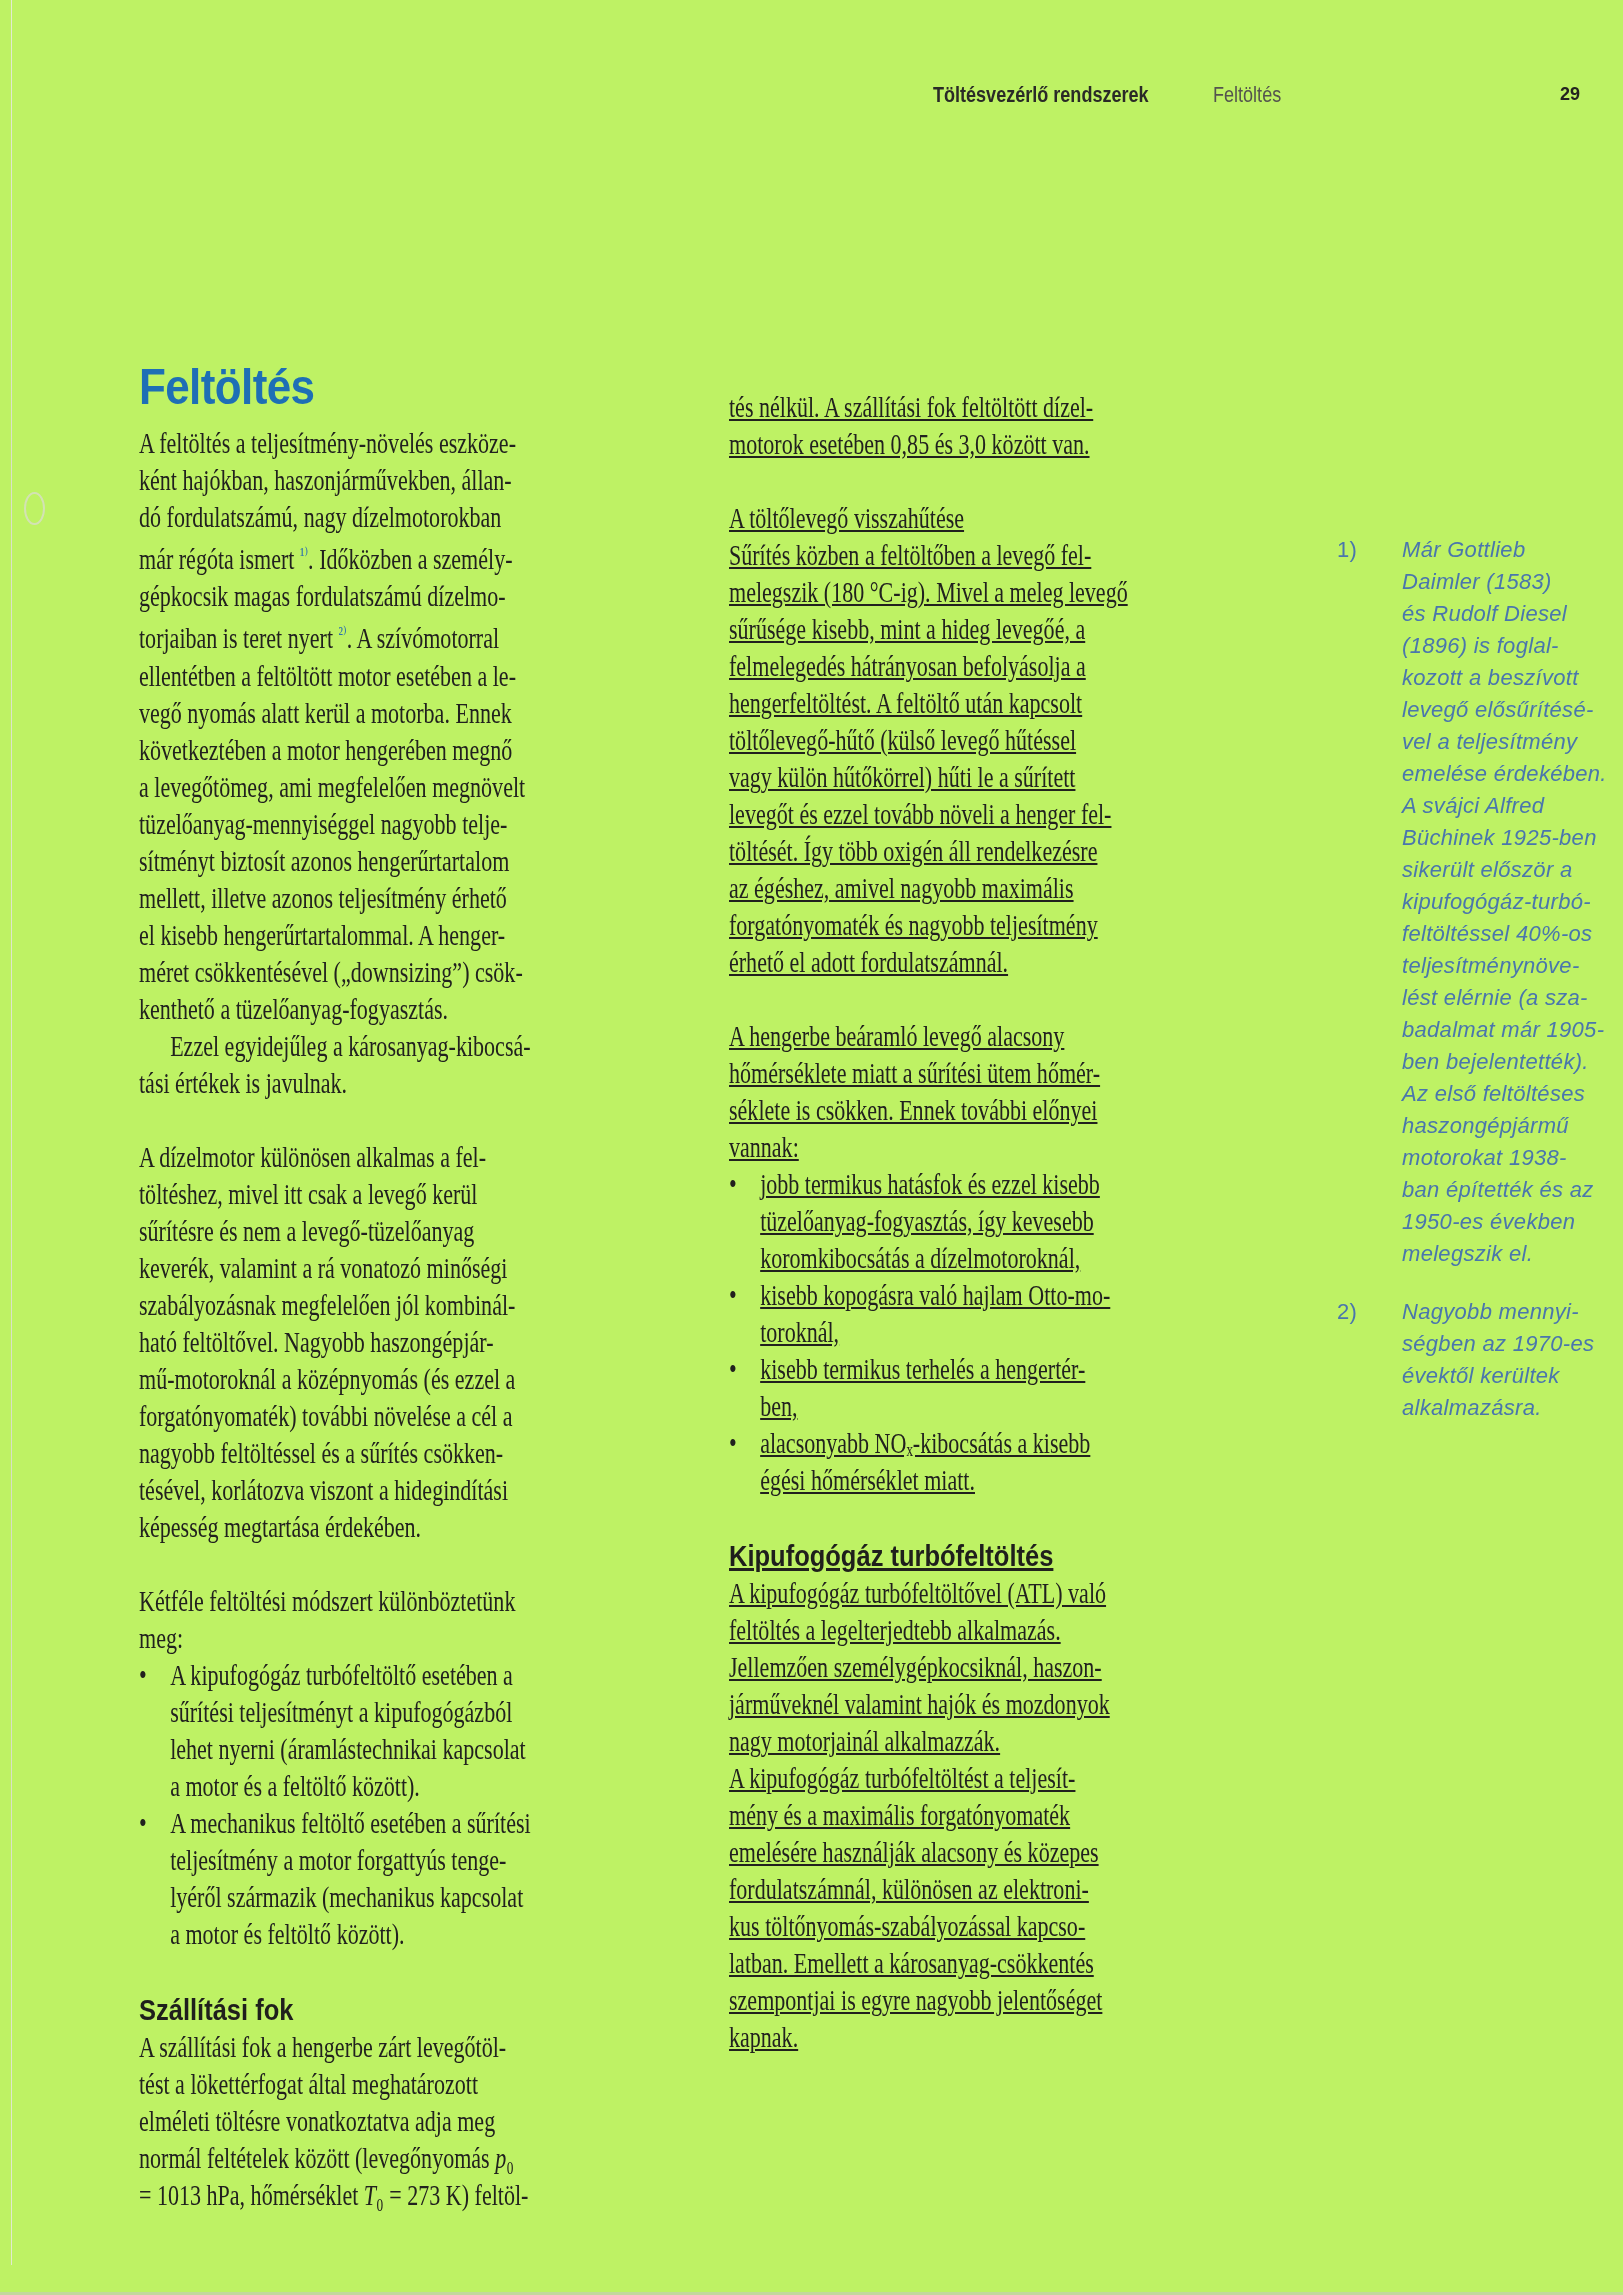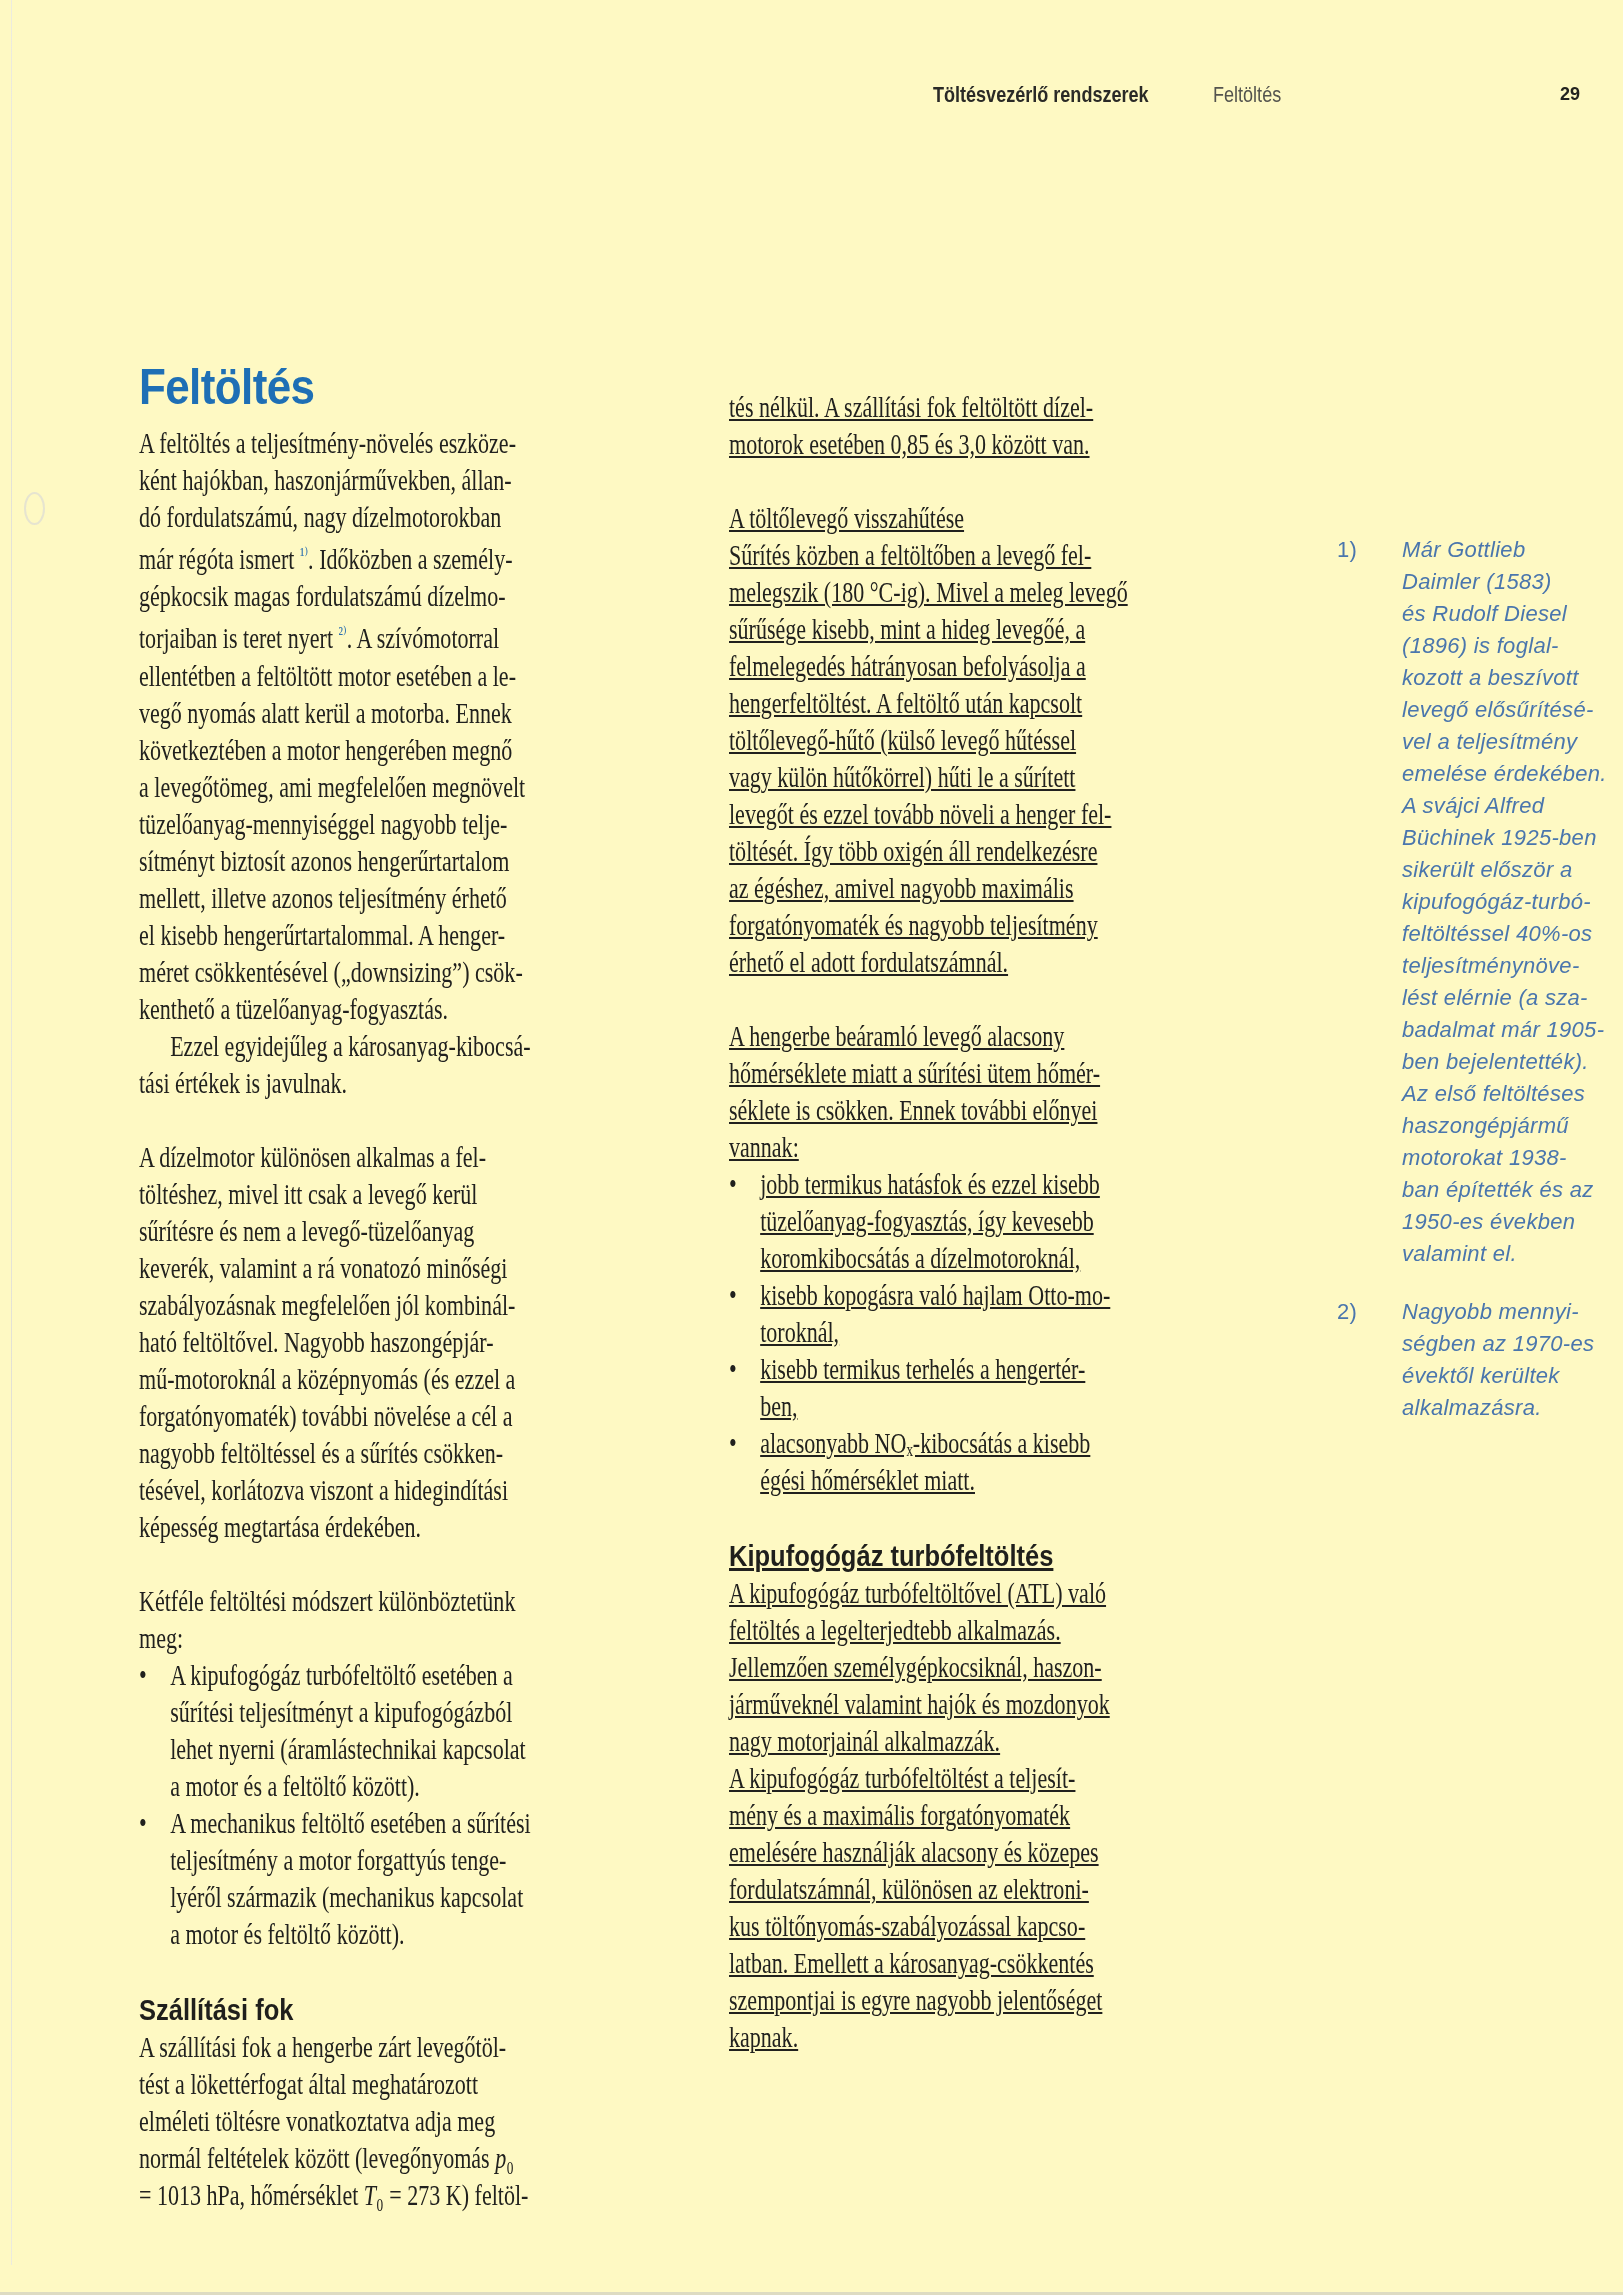--- a/index.html
+++ b/index.html
@@ -1,16 +1,16 @@
 <!DOCTYPE html>
 <html lang="hu" style="font-size:10.5px"><head>
 <meta charset="utf-8">
 <style>
   html,body{margin:0;padding:0;background:#fbfbfa;}
-  .page{position:relative;width:1623px;height:2295px;background:#fef9c3;overflow:hidden;
+  .page{position:relative;width:1623px;height:2295px;background:#bef264;overflow:hidden;
         font-family:"Liberation Serif","DejaVu Serif",serif;color:#21211e;}
 
   
   .scan-line-left{position:absolute;left:10.5px;top:0;width:1.3px;height:2265px;
     background:linear-gradient(#e9e9e4 0%,#dededa 20%,#e4e4df 45%,#d9d9d4 70%,#e8e8e3 100%);opacity:.85;}
   .scan-dot{position:absolute;left:23.6px;top:492px;width:17px;height:29px;border:2px solid #dcdcd6;
     border-radius:50%;opacity:.7;}
   .scan-bottom{position:absolute;left:0;bottom:0;width:100%;height:2.6px;background:#c6c6c1;opacity:.6;}
 
   
@@ -181,21 +181,21 @@
           <div class="nline">feltöltéssel 40%-os</div>
           <div class="nline">teljesítménynöve-</div>
           <div class="nline">lést elérnie (a sza-</div>
           <div class="nline">badalmat már 1905-</div>
           <div class="nline">ben bejelentették).</div>
           <div class="nline">Az első feltöltéses</div>
           <div class="nline">haszongépjármű</div>
           <div class="nline">motorokat 1938-</div>
           <div class="nline">ban építették és az</div>
           <div class="nline">1950-es években</div>
-          <div class="nline">valamint el.</div>
+          <div class="nline">melegszik el.</div>
         </div>
       </div>
     <div class="note" style="top:1296px">
         <span class="num">2)</span>
         <div class="nlines">
           <div class="nline">Nagyobb mennyi-</div>
           <div class="nline">ségben az 1970-es</div>
           <div class="nline">évektől kerültek</div>
           <div class="nline">alkalmazásra.</div>
         </div>

